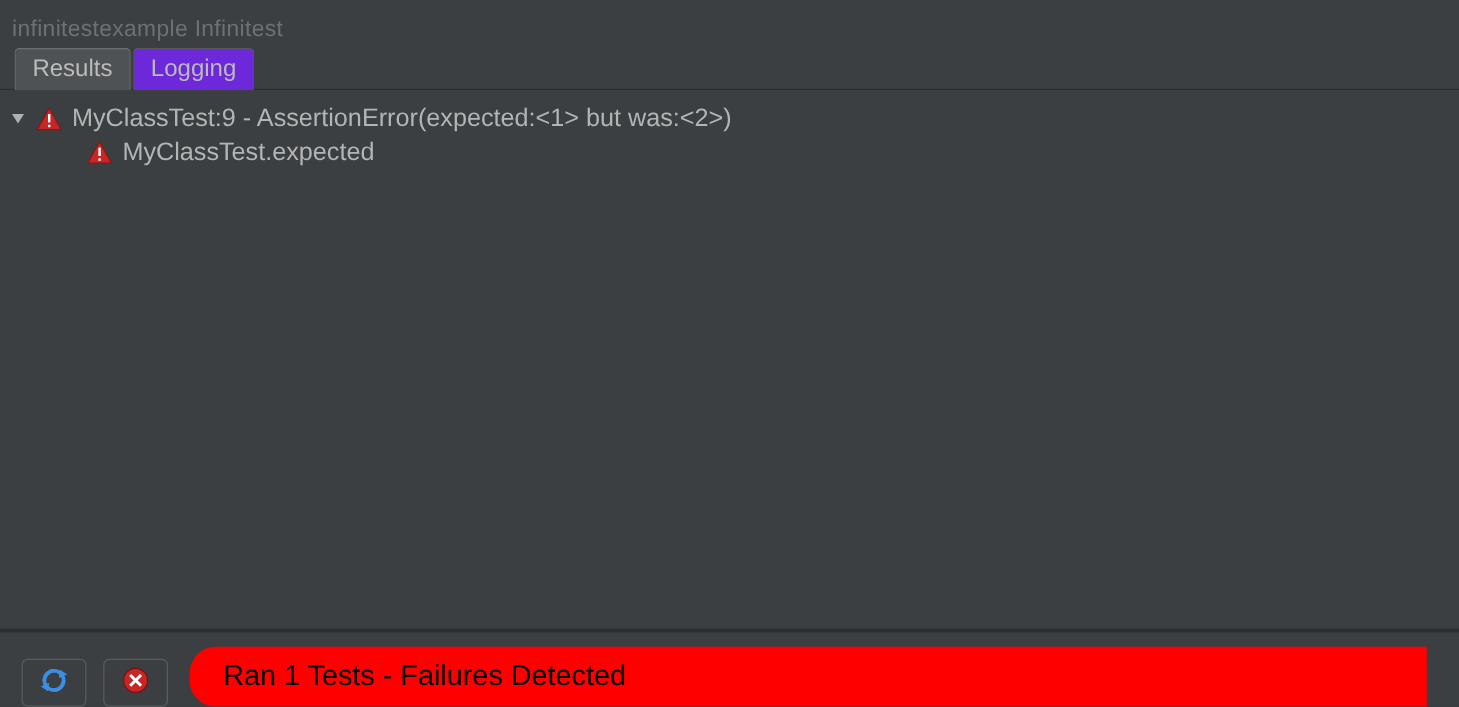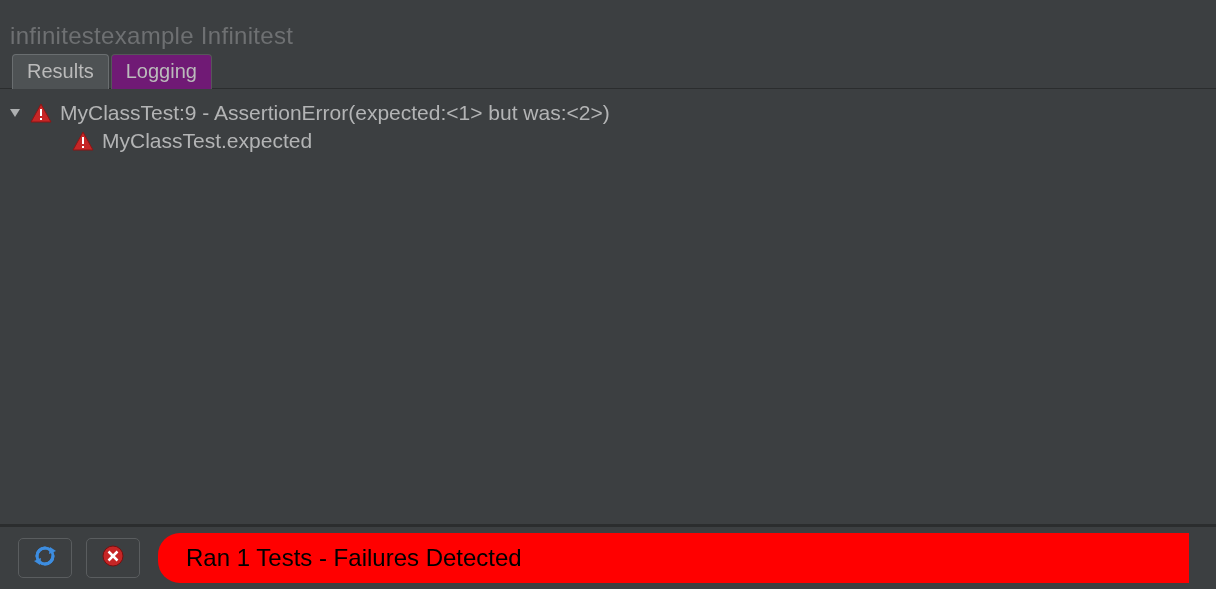--- a/index.html
+++ b/index.html
@@ -13,42 +13,41 @@
     overflow: hidden;
     font-size: 18px;
   }
   .panel {
     display: flex;
     flex-direction: column;
     height: 100%;
   }
   .panel-title {
     color: #6e7072;
-    font-size: 24px;
-    padding: 2px 10px 4px 10px;
+    font-size: 19px;
+    padding: 14px 10px 4px 10px;
     letter-spacing: 0.3px;
-    margin-top: 20px;
   }
   .tab-bar {
     display: flex;
     align-items: center;
     height: 34px;
     padding-left: 12px;
     border-bottom: 1px solid #2b2d2e;
   }
   .tab {
     padding: 5px 14px 6px 14px;
     font-size: 20px;
     color: #bbbbbb;
     border: 1px solid #555758;
     border-bottom: none;
     border-top-left-radius: 4px;
     border-top-right-radius: 4px;
     margin-right: 2px;
-    background: #701a75;
+    background: #6d28d9;
     cursor: pointer;
     position: relative;
   }
   .tab.active {
     background: #4e5254;
     border-color: #6a6e70;
   }
   .tree-area {
     flex: 1;
     background: #3c3f41;
@@ -79,21 +78,21 @@
     width: 22px;
     height: 20px;
     display: inline-flex;
     margin-right: 8px;
   }
   .status-area {
     border-top: 3px solid #2b2d2e;
     background: #3c3f41;
     height: 62px;
     display: flex;
-    align-items: center;
+    align-items: flex-end;
     padding: 0 27px 0 18px;
   }
   .status-btn {
     width: 52px;
     height: 38px;
     background: #3c3f41;
     border: 1px solid #5a5d5f;
     border-radius: 5px;
     margin-right: 14px;
     display: inline-flex;

